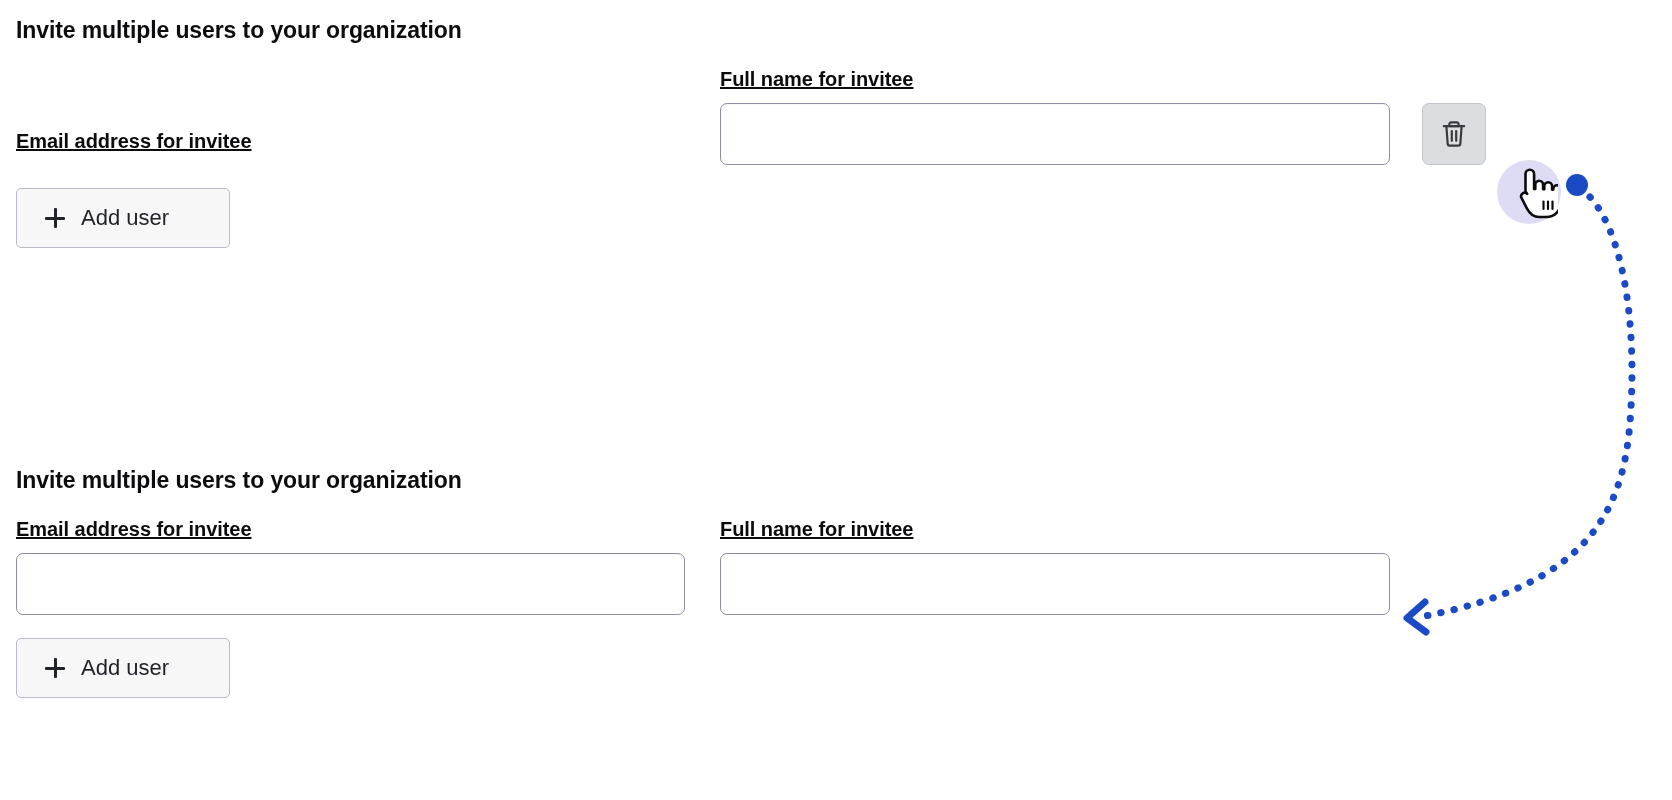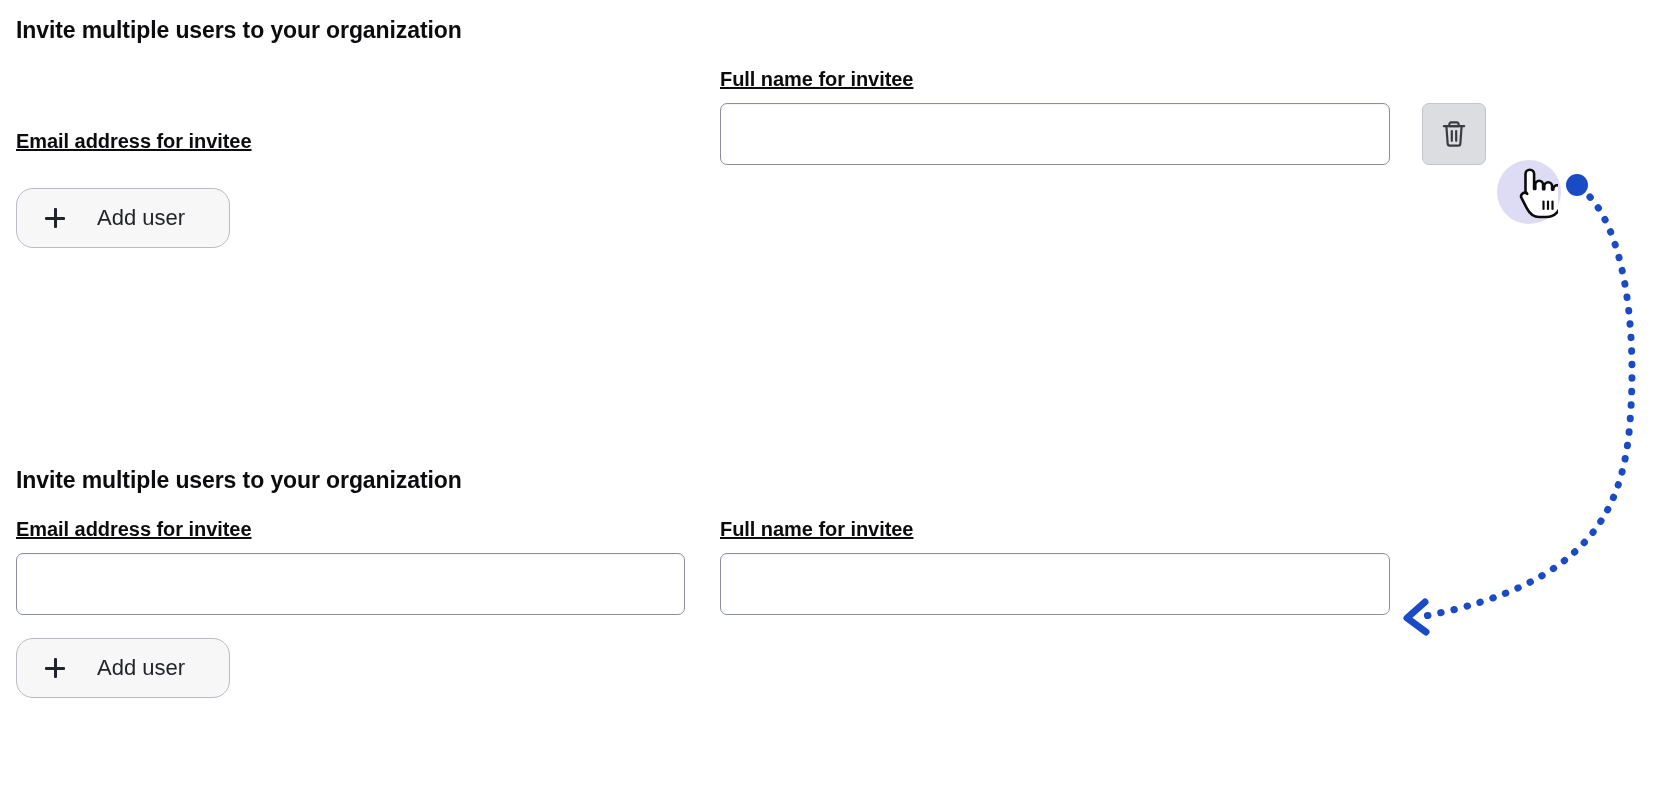--- a/index.html
+++ b/index.html
@@ -95,25 +95,25 @@
   }
   .delete-btn svg { display: block; }
 
   
   .add-user-btn {
     margin-top: 23px;
     height: 60px;
     min-width: 214px;
     padding: 0 28px;
     border: 1.4px solid #b9bcc4;
-    border-radius: 17px;
+    border-radius: 5px;
     background: #f7f7f8;
     display: inline-flex;
     align-items: center;
-    gap: 32px;
+    gap: 16px;
     font-family: "Liberation Sans", sans-serif;
     font-size: 22px;
     color: #232429;
     cursor: pointer;
   }
   .plus-icon {
     width: 20px;
     height: 20px;
     position: relative;
     flex: 0 0 auto;

